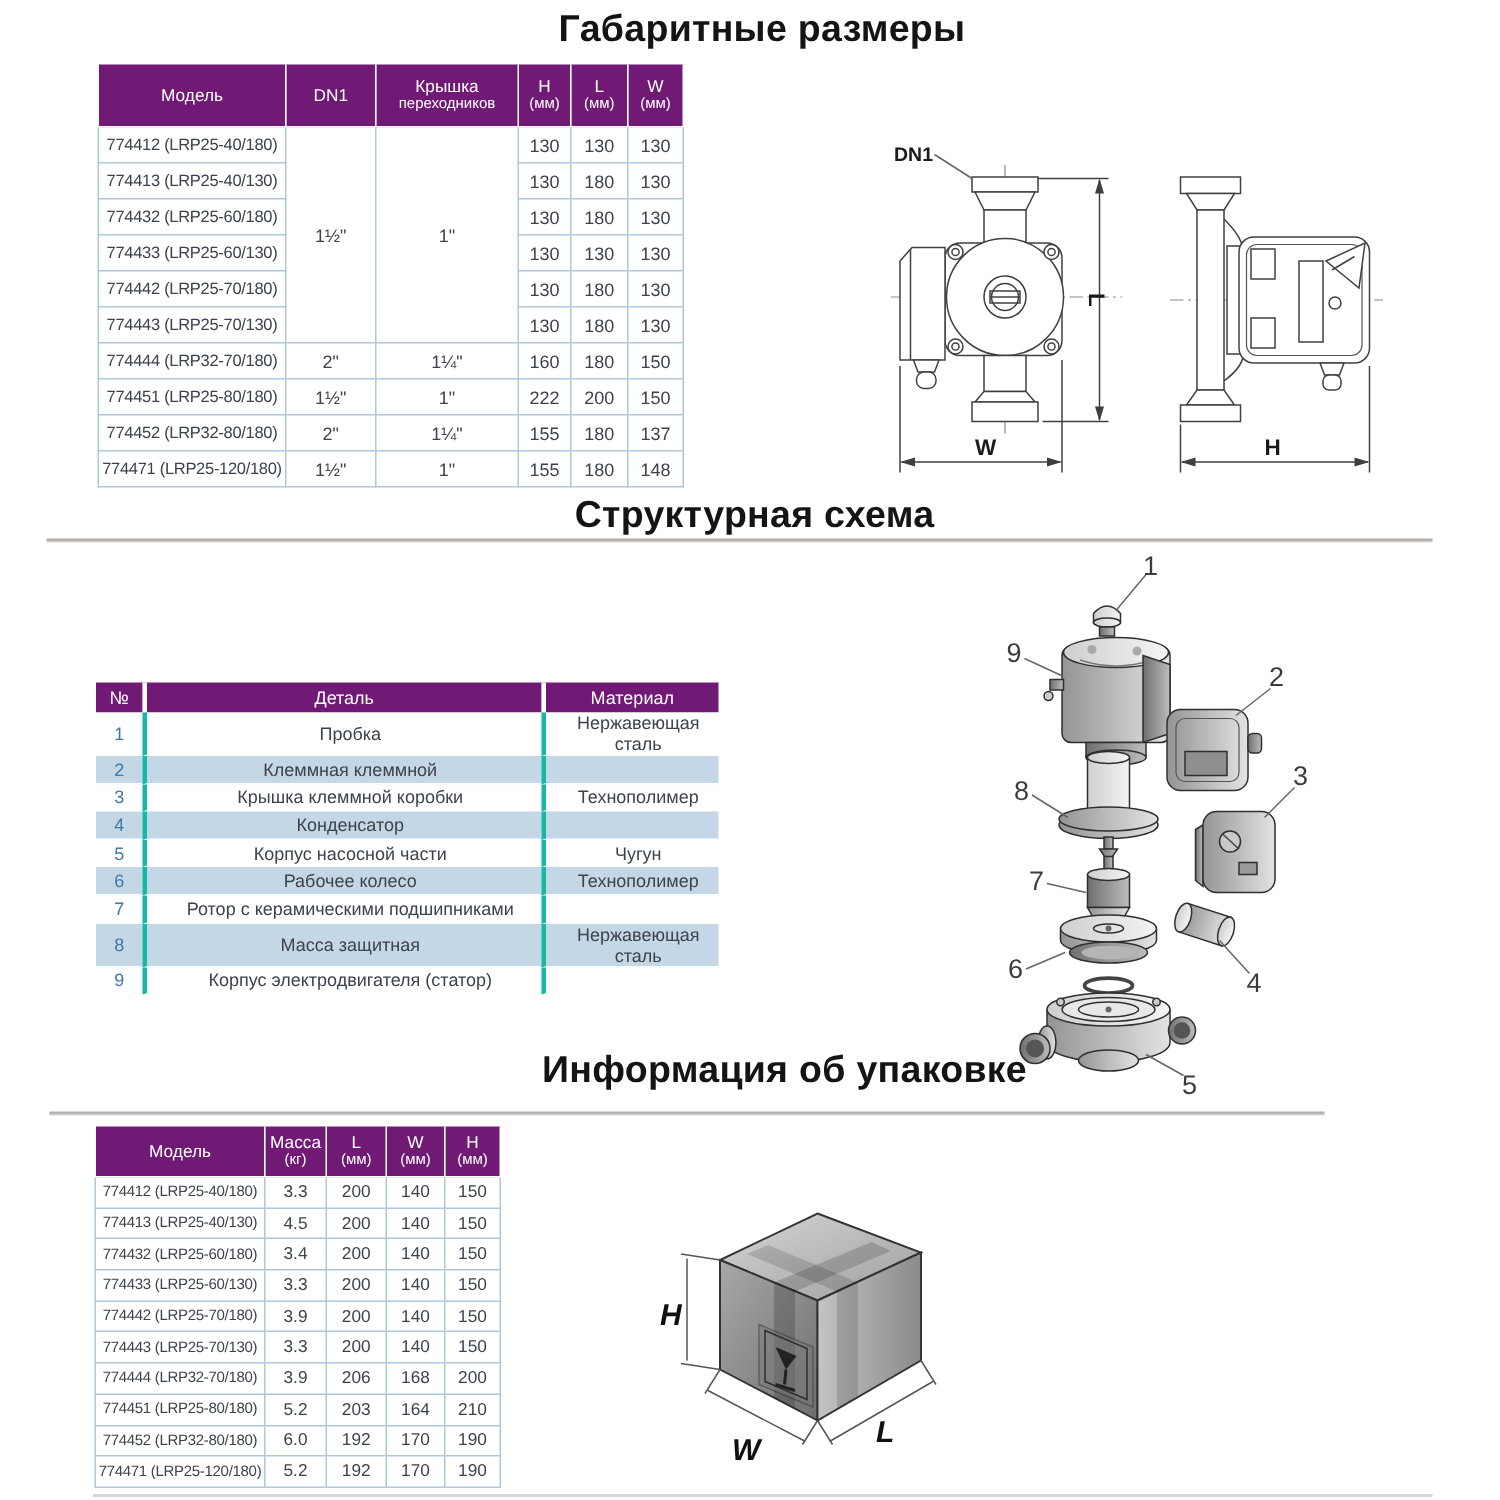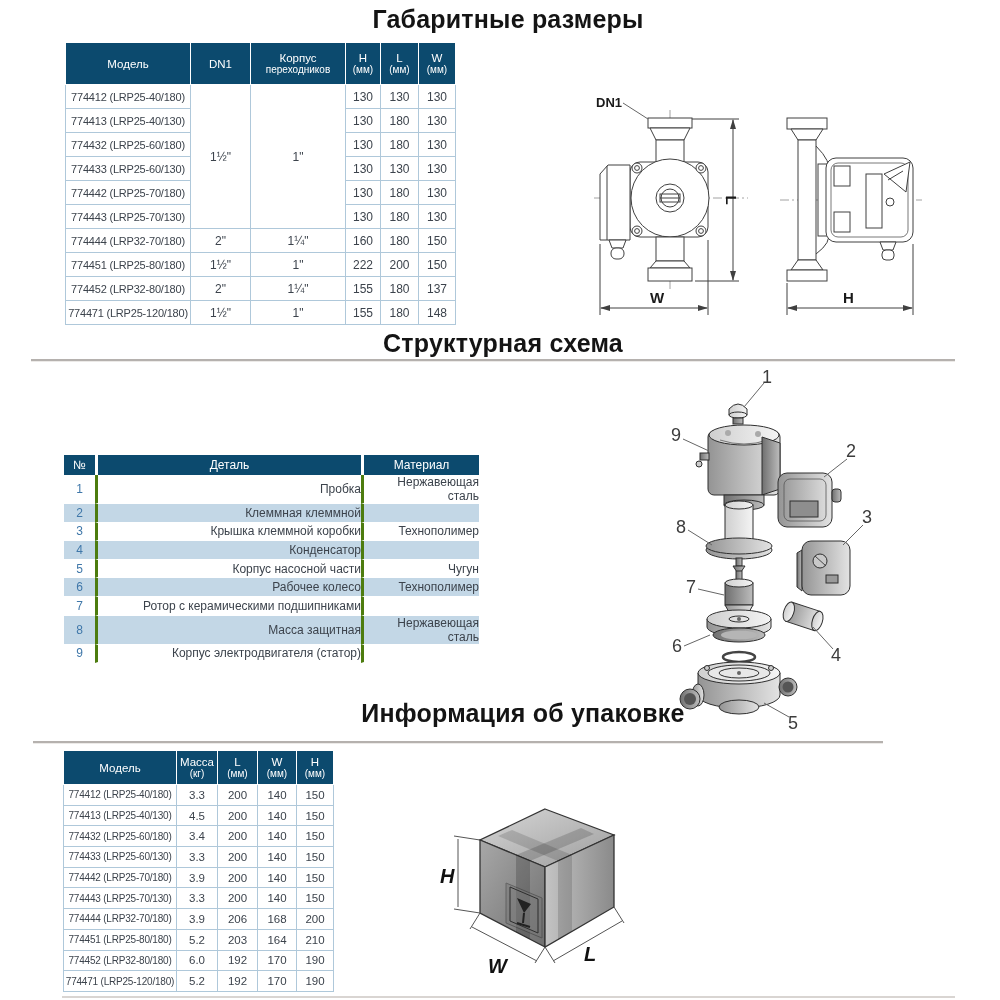--- a/index.html
+++ b/index.html
@@ -15,36 +15,36 @@
   }
   .t1{top:5px;left:8px;}
   .t2{top:329px;left:3px;}
   .t3{top:699px;left:23px;}
   .rule{position:absolute;height:2px;background:#b5b1ae;box-shadow:0 1px 0 #eceae8;}
   .r1{top:359px;left:31px;width:924px;}
   .r2{top:741px;left:33px;width:850px;}
   .r3{top:996px;left:62px;width:893px;height:2px;background:#d9d5d2;box-shadow:none;}
 
   table{border-spacing:0;position:absolute;table-layout:fixed;}
-  th{background:#0c4a6e;color:#fff;font-weight:normal;font-size:11.5px;text-align:center;padding:0;vertical-align:middle;}
+  th{background:#701a75;color:#fff;font-weight:normal;font-size:11.5px;text-align:center;padding:0;vertical-align:middle;}
   th .unit{font-size:10px;}
   td{text-align:center;font-size:12px;padding:0;background:#fff;vertical-align:middle;color:#3c434c;}
 
   
   .dims{left:65px;top:43px;width:390px;border-collapse:collapse;}
   .dims th{border:1px solid #fff;border-top:none;height:41px;}
   .dims td{border:1px solid #afc8da;height:23px;}
   .dims td:first-child{font-size:11px;letter-spacing:-.2px;}
 
   
   .parts{left:64px;top:455px;width:415px;}
   .parts th{height:20px;font-size:12px;}
   .parts th+th{border-left:3px solid #fff;}
   .parts td{height:17.6px;border-bottom:1px solid #fff;font-size:12px;}
-  .parts td:nth-child(2),.parts td:nth-child(3){border-left:3px solid #4d7c0f;text-align:right;padding-left:8px;}
+  .parts td:nth-child(2),.parts td:nth-child(3){border-left:3px solid #14b8a6;text-align:center;padding-left:8px;}
   .parts tbody tr:nth-child(even) td{background:#c3d7e6;}
   .parts td:first-child{color:#3f77a9;}
 
   
   .pack{left:63px;top:751px;width:270px;border-collapse:collapse;}
   .pack th{border:1px solid #fff;border-top:none;height:33px;}
   .pack td{border:1px solid #afc8da;height:19.7px;font-size:11.5px;}
   .pack td:first-child{font-size:10px;letter-spacing:-.2px;}
 
   svg{position:absolute;}
@@ -81,21 +81,21 @@
     </colgroup>
 <thead>
       <tr>
         <th>
           <div>Модель</div>
         </th>
         <th>
           <div>DN1</div>
         </th>
         <th>
-          <div>Корпус</div>
+          <div>Крышка</div>
           <div class="unit">переходников</div>
         </th>
         <th>
           <div>H</div>
           <div class="unit">(мм)</div>
         </th>
         <th>
           <div>L</div>
           <div class="unit">(мм)</div>
         </th>

